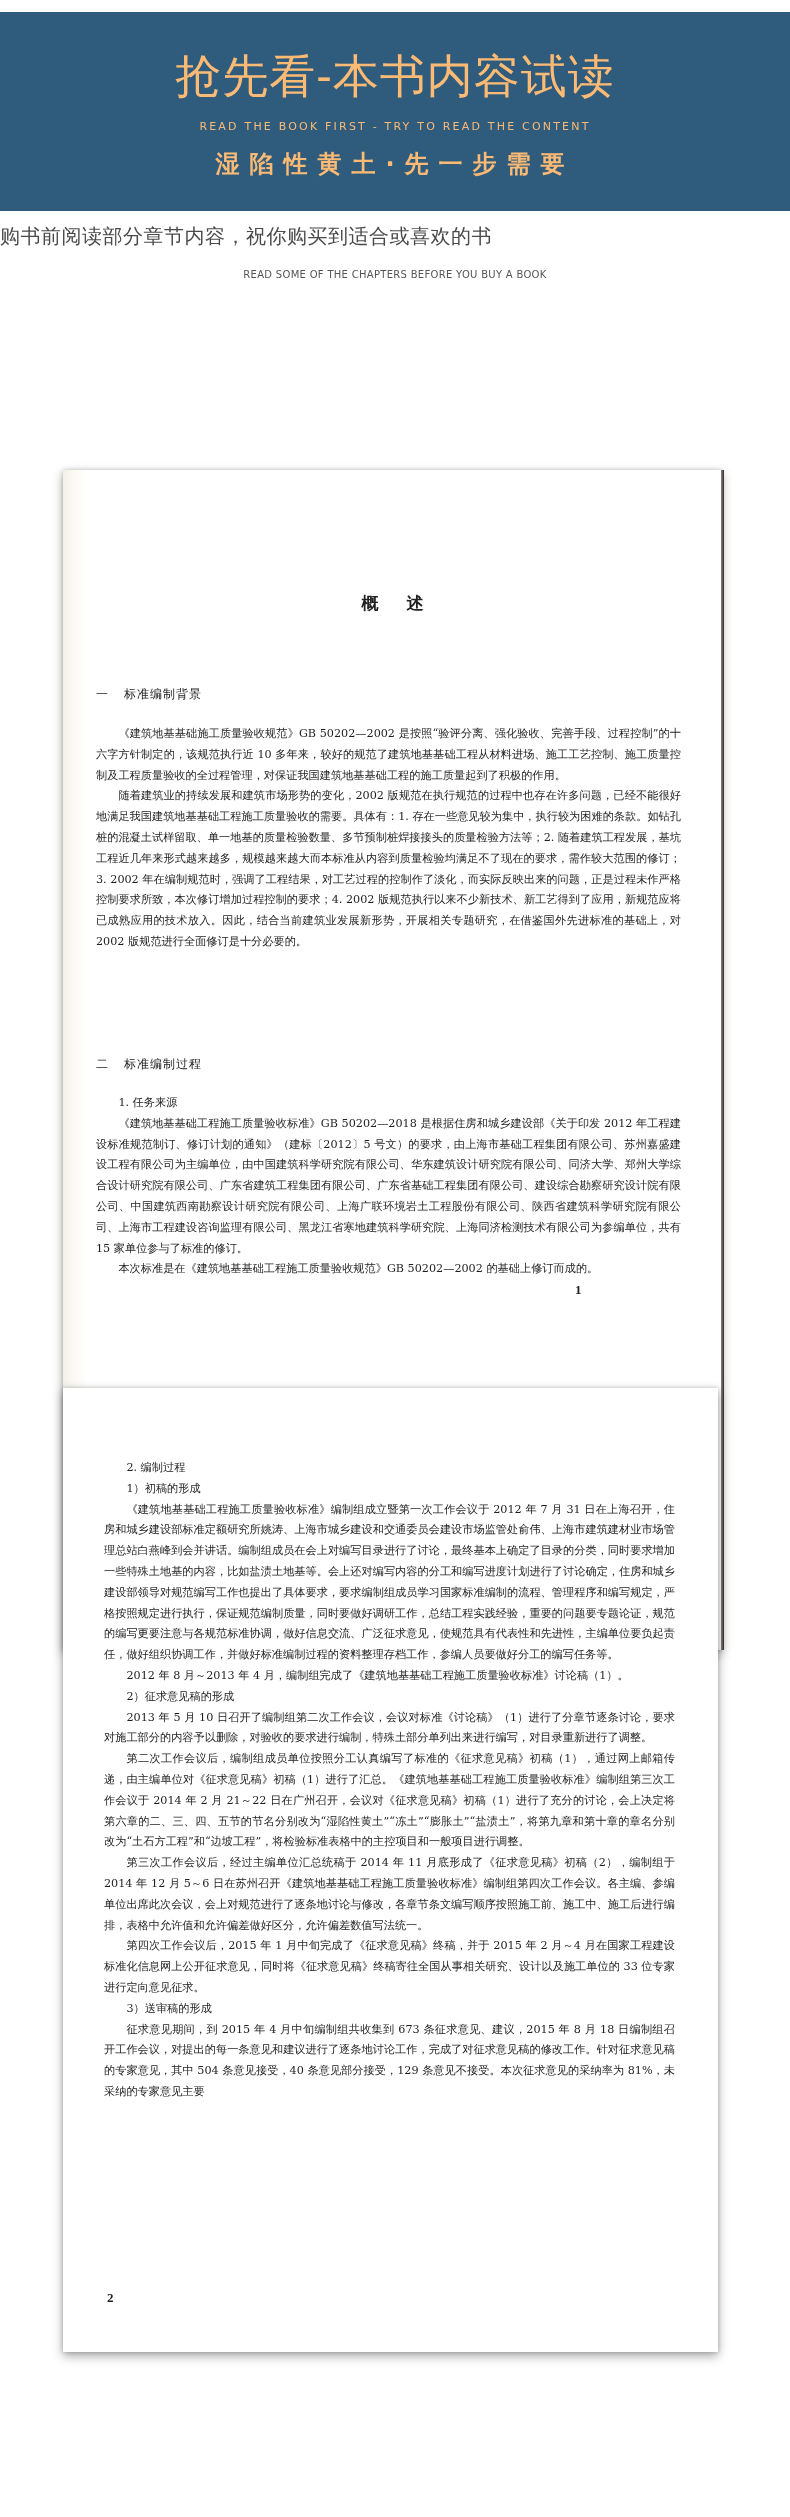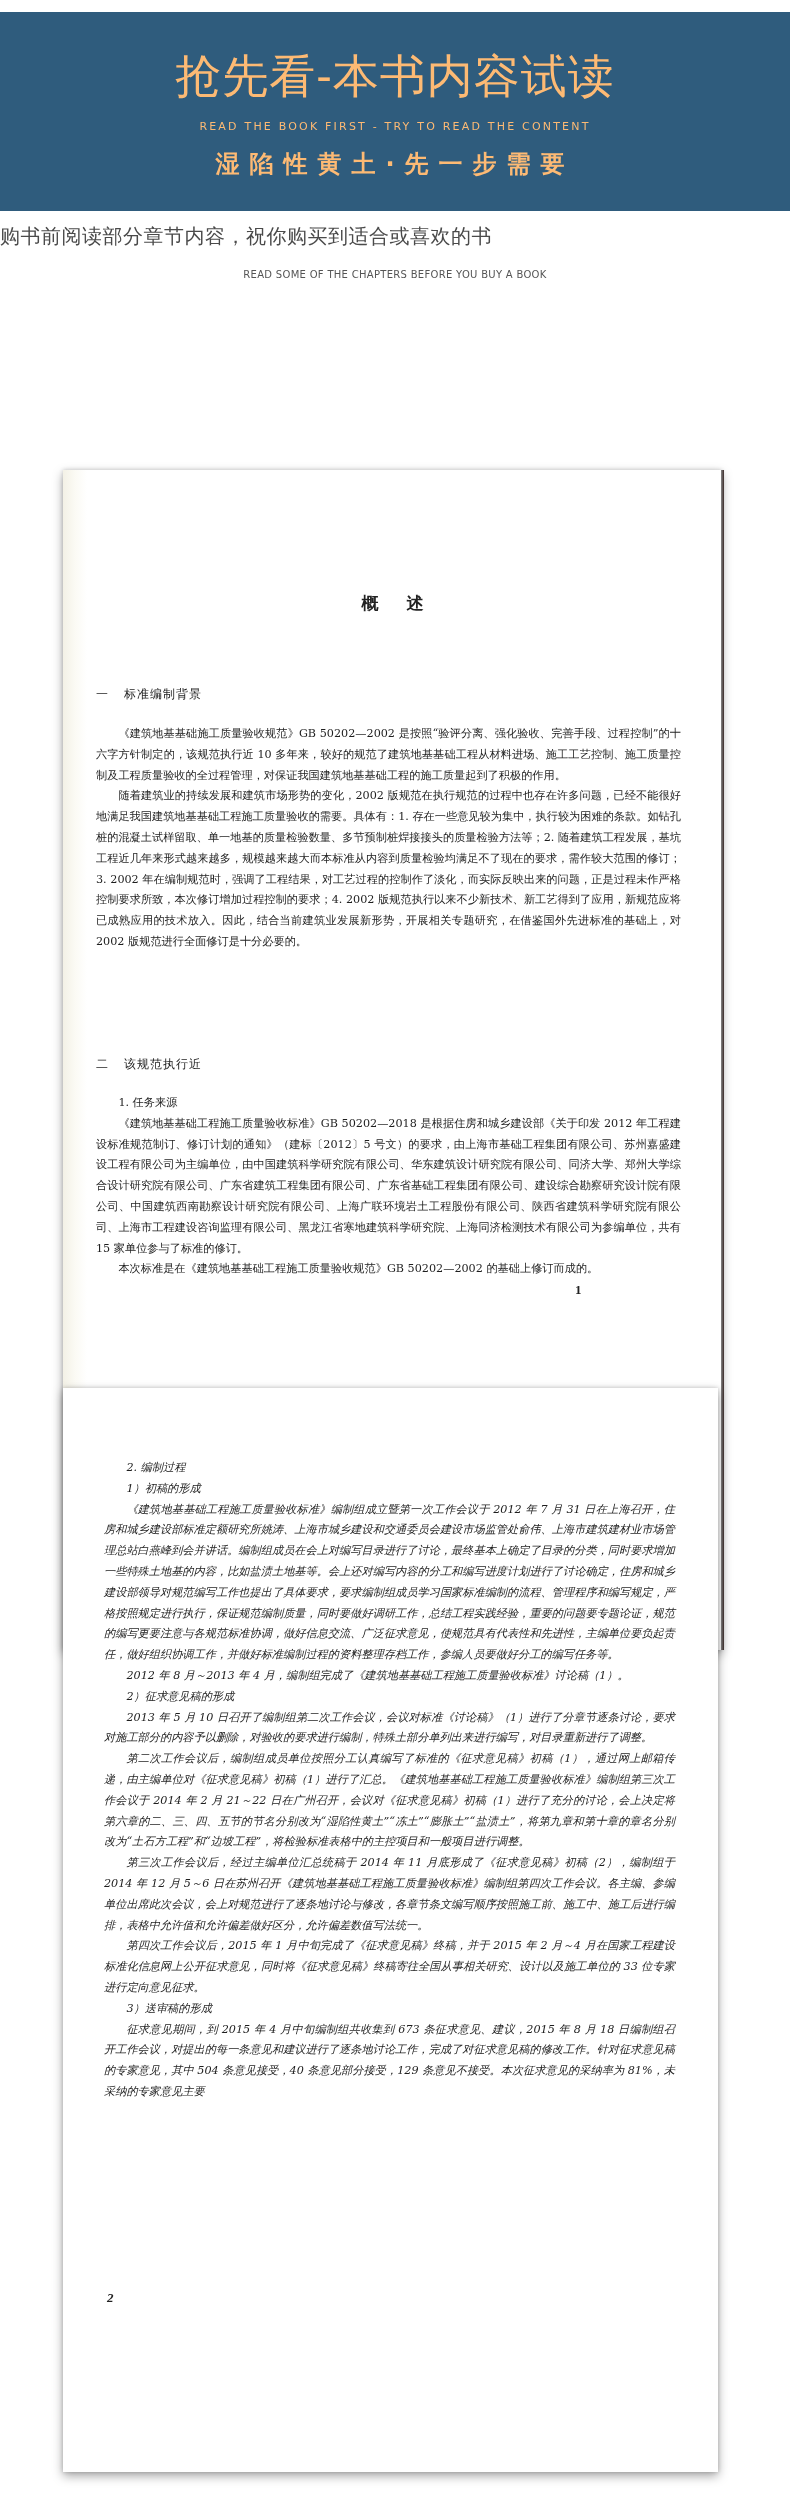--- a/index.html
+++ b/index.html
@@ -11,21 +11,21 @@
   .banner-sub-en { position: absolute; left: 0; right: 0; top: 108px; font-family: "DejaVu Sans", sans-serif; font-size: 11px; letter-spacing: 2.2px; line-height: 14px; }
   .banner-sub-cn { position: absolute; left: 0; right: 0; top: 136px; font-family: "DejaVu Sans", sans-serif; font-size: 24px; letter-spacing: 10px; line-height: 32px; font-weight: bold; }
 
   .intro-cn { position: absolute; left: 0; right: 0; top: 222px; font-family: "DejaVu Sans", sans-serif; font-size: 20px; color: #4a4a4a; letter-spacing: 0.5px; line-height: 28px; }
   .intro-en { position: absolute; left: 0; right: 0; top: 270px; text-align: center; font-family: "DejaVu Sans", sans-serif; font-size: 10px; color: #555; letter-spacing: 0.3px; line-height: 10px; }
 
   .page { position: absolute; background: #fff; box-shadow: 0 4px 10px rgba(0,0,0,0.35), 0 0 4px rgba(0,0,0,0.18); }
   .page1 { left: 63px; top: 432px; width: 659px; height: 1180px;
            background: linear-gradient(to right, #f3f1e6 0px, #fbfaf4 12px, #ffffff 24px); margin-top: 38px; }
   .page1::after { content: ""; position: absolute; right: -2px; top: 0; width: 3px; height: 100%; background: linear-gradient(to right, #888, #3a2a28); }
-  .page2 { left: 63px; top: 1388px; width: 655px; height: 1084px; font-style: italic; }
+  .page2 { left: 63px; top: 1388px; width: 655px; height: 964px; }
 
   .content { position: absolute; font-family: "DejaVu Serif", serif; font-size: 11.2px; line-height: 20.8px; color: #1e1e1e; text-align: justify; }
   .page1 .content { left: 33px; width: 585px; }
   .page2 .content { left: 41px; width: 571px; }
 
   .doc-title { position: absolute; left: 0; right: 0; top: 122px; text-align: center; font-family: "DejaVu Sans", sans-serif; font-weight: bold; font-size: 17px; letter-spacing: 28px; padding-left: 28px; line-height: 22px; }
   .section-heading { font-family: "DejaVu Serif", serif; font-size: 12px; line-height: 20px; letter-spacing: 1px; }
   .section-heading .num { display: inline-block; width: 28px; }
   .para { text-indent: 2em; }
   .sub { padding-left: 2em; }
@@ -52,21 +52,21 @@
     </div>
   </div>
 
   <div class="content" style="top:254px;">
     <p class="para">《建筑地基基础施工质量验收规范》GB 50202—2002 是按照“验评分离、强化验收、完善手段、过程控制”的十六字方针制定的，该规范执行近 10 多年来，较好的规范了建筑地基基础工程从材料进场、施工工艺控制、施工质量控制及工程质量验收的全过程管理，对保证我国建筑地基基础工程的施工质量起到了积极的作用。</p>
     <p class="para">随着建筑业的持续发展和建筑市场形势的变化，2002 版规范在执行规范的过程中也存在许多问题，已经不能很好地满足我国建筑地基基础工程施工质量验收的需要。具体有：1. 存在一些意见较为集中，执行较为困难的条款。如钻孔桩的混凝土试样留取、单一地基的质量检验数量、多节预制桩焊接接头的质量检验方法等；2. 随着建筑工程发展，基坑工程近几年来形式越来越多，规模越来越大而本标准从内容到质量检验均满足不了现在的要求，需作较大范围的修订；3. 2002 年在编制规范时，强调了工程结果，对工艺过程的控制作了淡化，而实际反映出来的问题，正是过程未作严格控制要求所致，本次修订增加过程控制的要求；4. 2002 版规范执行以来不少新技术、新工艺得到了应用，新规范应将已成熟应用的技术放入。因此，结合当前建筑业发展新形势，开展相关专题研究，在借鉴国外先进标准的基础上，对 2002 版规范进行全面修订是十分必要的。</p>
   </div>
 
   <div class="content" style="top:584px;">
     <div class="section-heading">
-      <span class="num">二</span><span>该规范执行近</span>
+      <span class="num">二</span><span>标准编制过程</span>
     </div>
   </div>
 
   <div class="content" style="top:623px;">
     <p class="sub">1. 任务来源</p>
     <p class="para">《建筑地基基础工程施工质量验收标准》GB 50202—2018 是根据住房和城乡建设部《关于印发 2012 年工程建设标准规范制订、修订计划的通知》（建标〔2012〕5 号文）的要求，由上海市基础工程集团有限公司、苏州嘉盛建设工程有限公司为主编单位，由中国建筑科学研究院有限公司、华东建筑设计研究院有限公司、同济大学、郑州大学综合设计研究院有限公司、广东省建筑工程集团有限公司、广东省基础工程集团有限公司、建设综合勘察研究设计院有限公司、中国建筑西南勘察设计研究院有限公司、上海广联环境岩土工程股份有限公司、陕西省建筑科学研究院有限公司、上海市工程建设咨询监理有限公司、黑龙江省寒地建筑科学研究院、上海同济检测技术有限公司为参编单位，共有 15 家单位参与了标准的修订。</p>
     <p class="para">本次标准是在《建筑地基基础工程施工质量验收规范》GB 50202—2002 的基础上修订而成的。</p>
   </div>
 
   <div class="page-num" style="left:512px; top:812px;">1</div>

